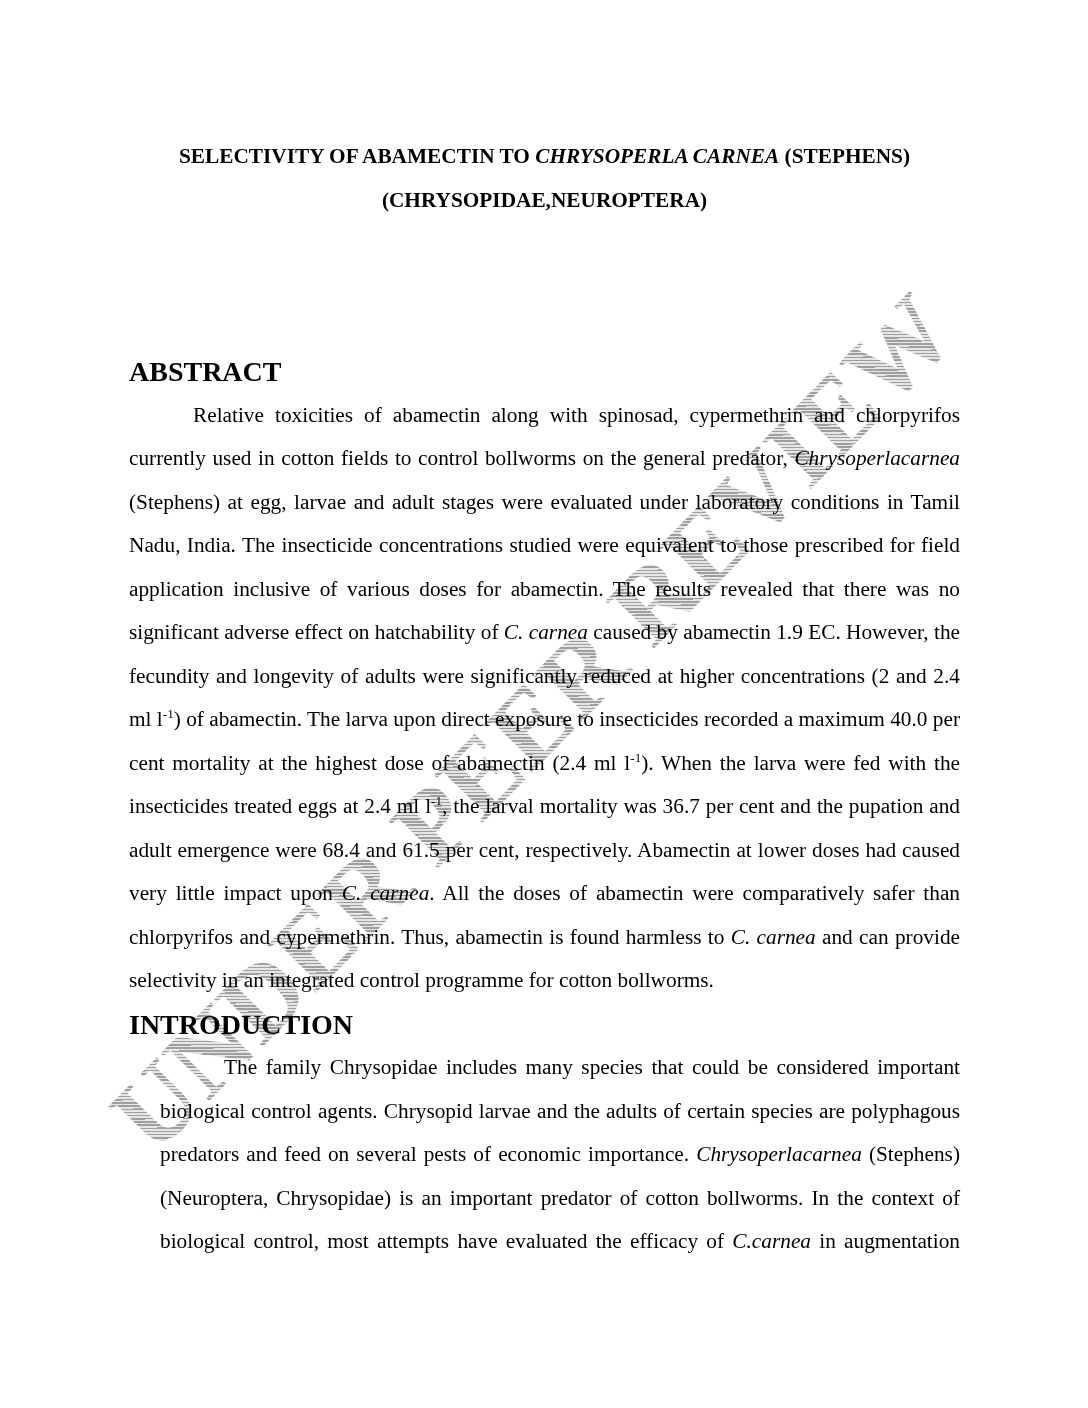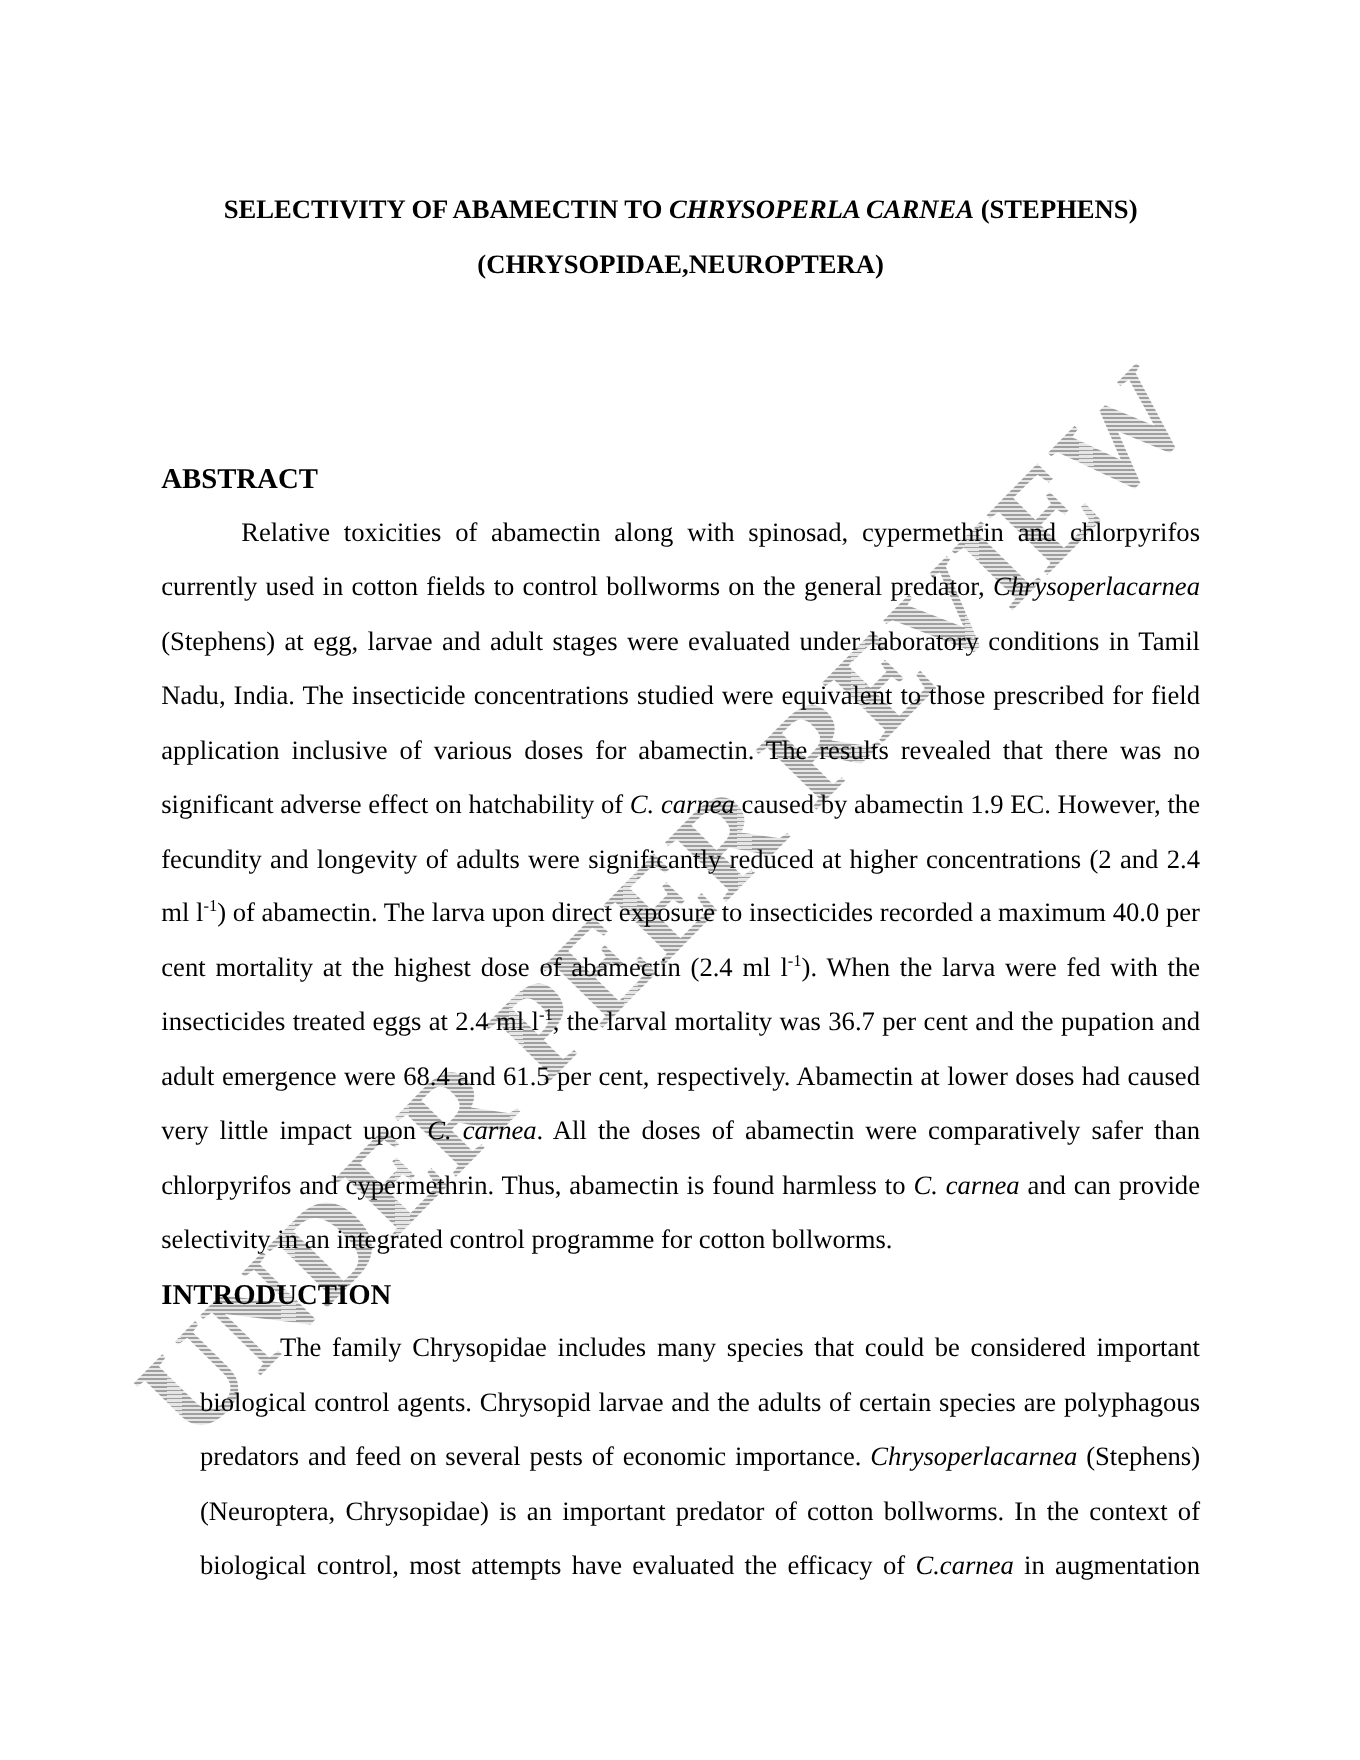--- a/index.html
+++ b/index.html
@@ -31,39 +31,39 @@
       background: repeating-linear-gradient(45deg, #9f9f9f 0px, #9f9f9f 1.5px, #e6e6e6 1.5px, #e6e6e6 3.2px);
       -webkit-background-clip: text;
       background-clip: text;
       color: transparent;
       -webkit-text-fill-color: transparent;
     }
   }
   .content {
     position: absolute;
     left: 129px;
-    top: 15px;
+    top: 4px;
     width: 831px;
     z-index: 2;
   }
   .title-block {
     margin-top: 130px;
     text-align: center;
     font-weight: bold;
     font-size: 21.3px;
     line-height: 44px;
   }
   .body-block {
     margin-top: 128px;
     font-size: 21.3px;
     line-height: 43.5px;
     text-align: justify;
   }
   .section-heading {
-    font-size: 23px;
+    font-size: 28px;
     font-weight: bold;
     margin: 0;
     text-align: left;
   }
   .body-block p {
     margin: 0;
     text-indent: 64px;
   }
   .body-block p.justify-last { text-align-last: justify; margin-left: 31px; }
   .italic { font-style: italic; }

